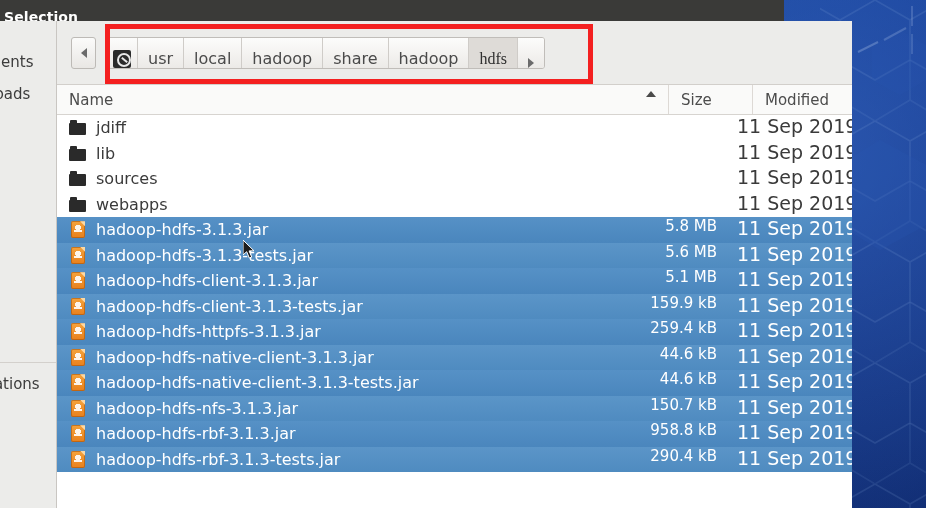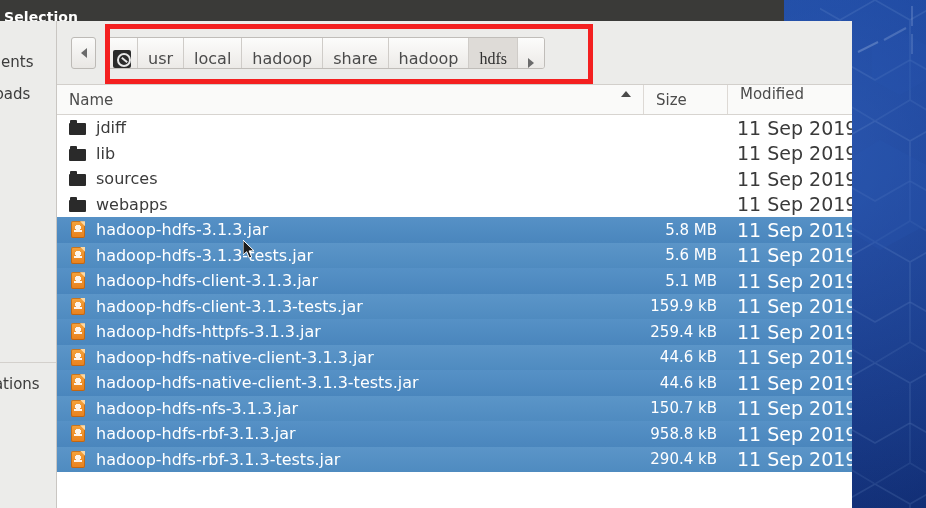--- a/index.html
+++ b/index.html
@@ -165,32 +165,32 @@
   }
   .ch-name { flex: 1 1 auto; padding-left: 12px; display: flex; }
   .sort-asc {
     margin-left: auto; margin-right: 12px;
     width: 0; height: 0;
     border-left: 5px solid transparent;
     border-right: 5px solid transparent;
     border-bottom: 6px solid #4a4a4a;
   }
   .ch-size { width: 84px; text-align: center; border-left: 1px solid #ddd9d5; padding-left: 12px; height: 100%; display:flex; align-items:center; }
-  .ch-mod  { width: 125px; text-align: left; border-left: 1px solid #ddd9d5; padding-left: 12px; height: 100%; display:flex; align-items:flex-start;}
+  .ch-mod  { width: 100px; text-align: left; border-left: 1px solid #ddd9d5; padding-left: 12px; height: 100%; display:flex; align-items:center;}
 
   
   #list {
     flex: 1 1 auto;
     background: #ffffff;
     overflow: hidden;
     position: relative;
   }
   .row {
     height: 25.5px;
-    display: flex; align-items: center;
+    display: flex; 
     font-size: 16px;
     color: #3a3a3a;
   }
   .row.sel {
     background: linear-gradient(#5691c6, #4a86bd);
     color: #ffffff;
   }
   .row.sel.alt { background: linear-gradient(#5b95c8, #4f8bc0); }
   .r-name { flex: 1 1 auto; display: flex; align-items: center; padding-left: 12px; white-space: nowrap; }
   .r-size { width: 84px; text-align: right; padding-right: 10px; font-size: 15px; white-space: nowrap; }

